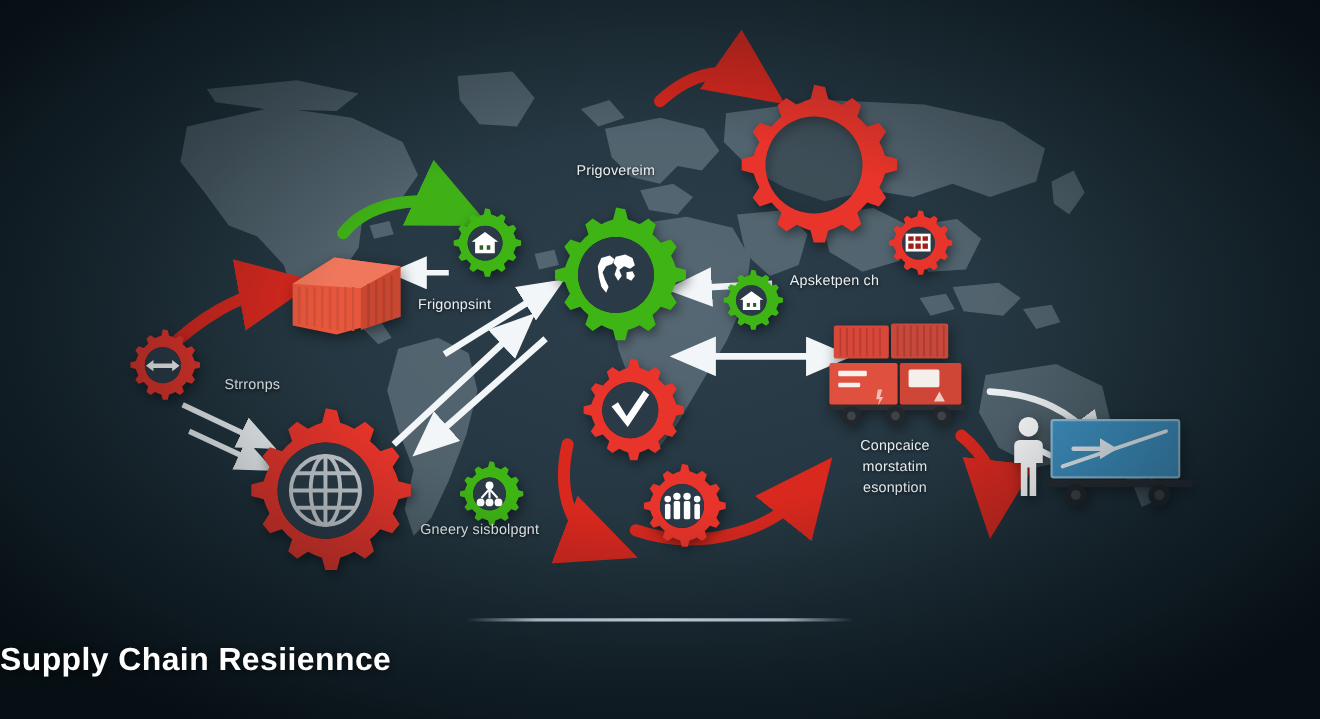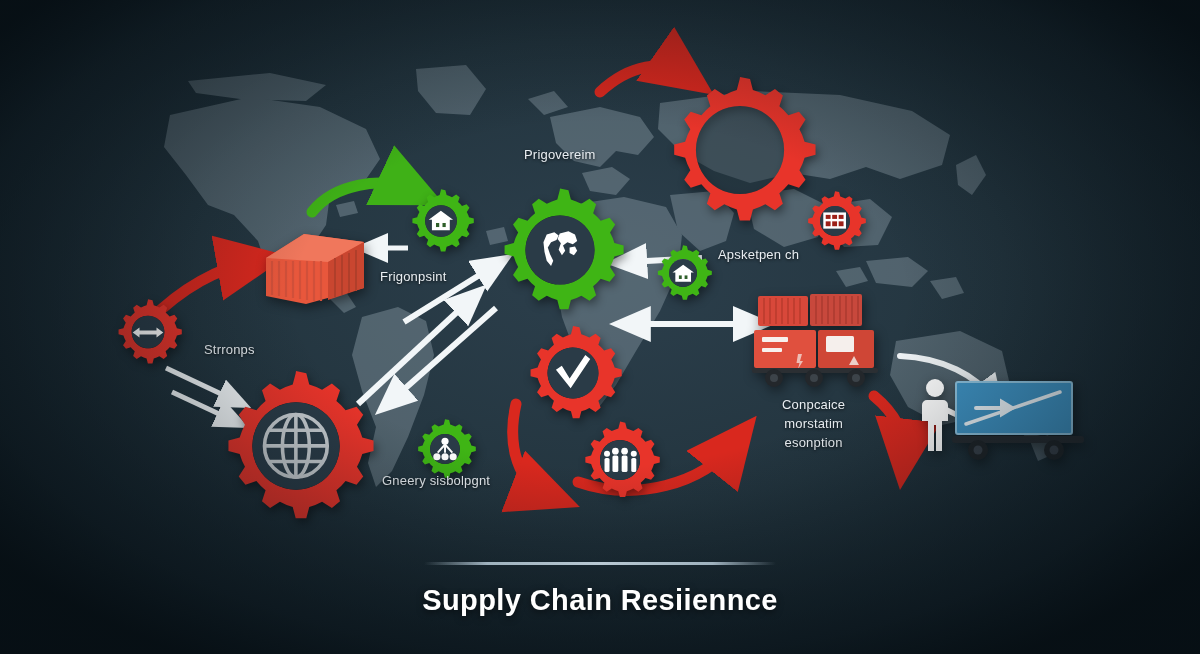--- a/index.html
+++ b/index.html
@@ -53,21 +53,21 @@
     filter:drop-shadow(2px 4px 6px rgba(0,0,0,.45));}
 
   
   #divider{
     position:absolute;left:424px;top:562px;width:352px;height:3px;
     background:linear-gradient(90deg,rgba(160,180,192,0) 0%,#9fb2be 18%,#b9c9d3 50%,#9fb2be 82%,rgba(160,180,192,0) 100%);
     border-radius:2px;
   }
   #title{
     position:absolute;left:0;top:584px;width:1200px;
-    text-align:center;color:#ffffff;
+    color:#ffffff;
     font-size:29px;font-weight:bold;letter-spacing:.4px;
     text-shadow:0 2px 7px rgba(0,0,0,.6);
   }
 </style>
 </head>
 <body>
 
 <div id="stage">
 
   <div id="worldmap">

